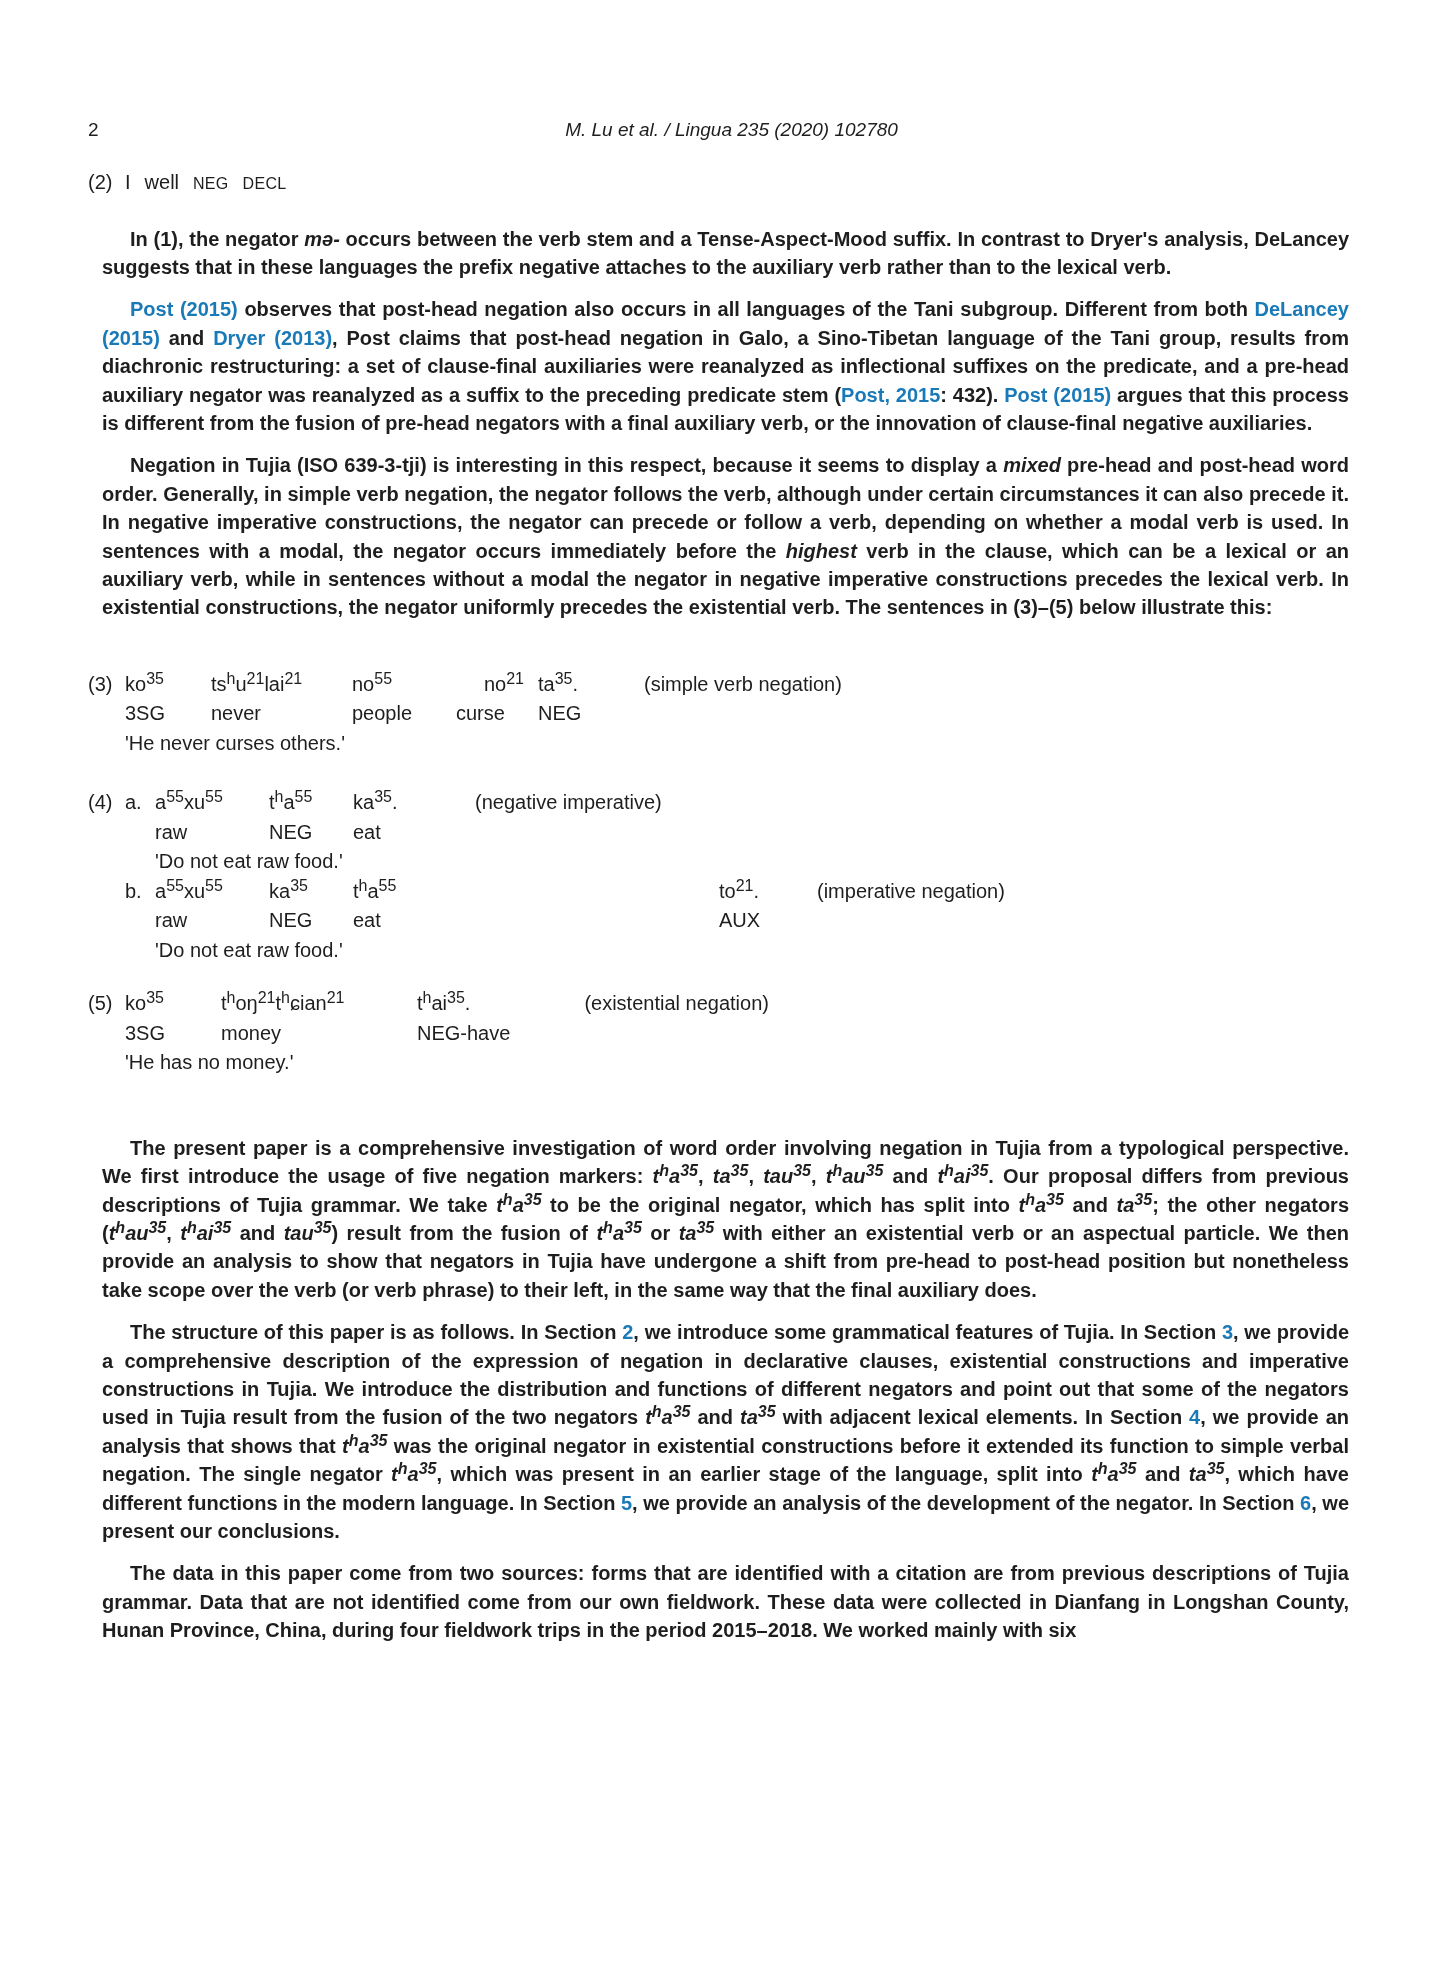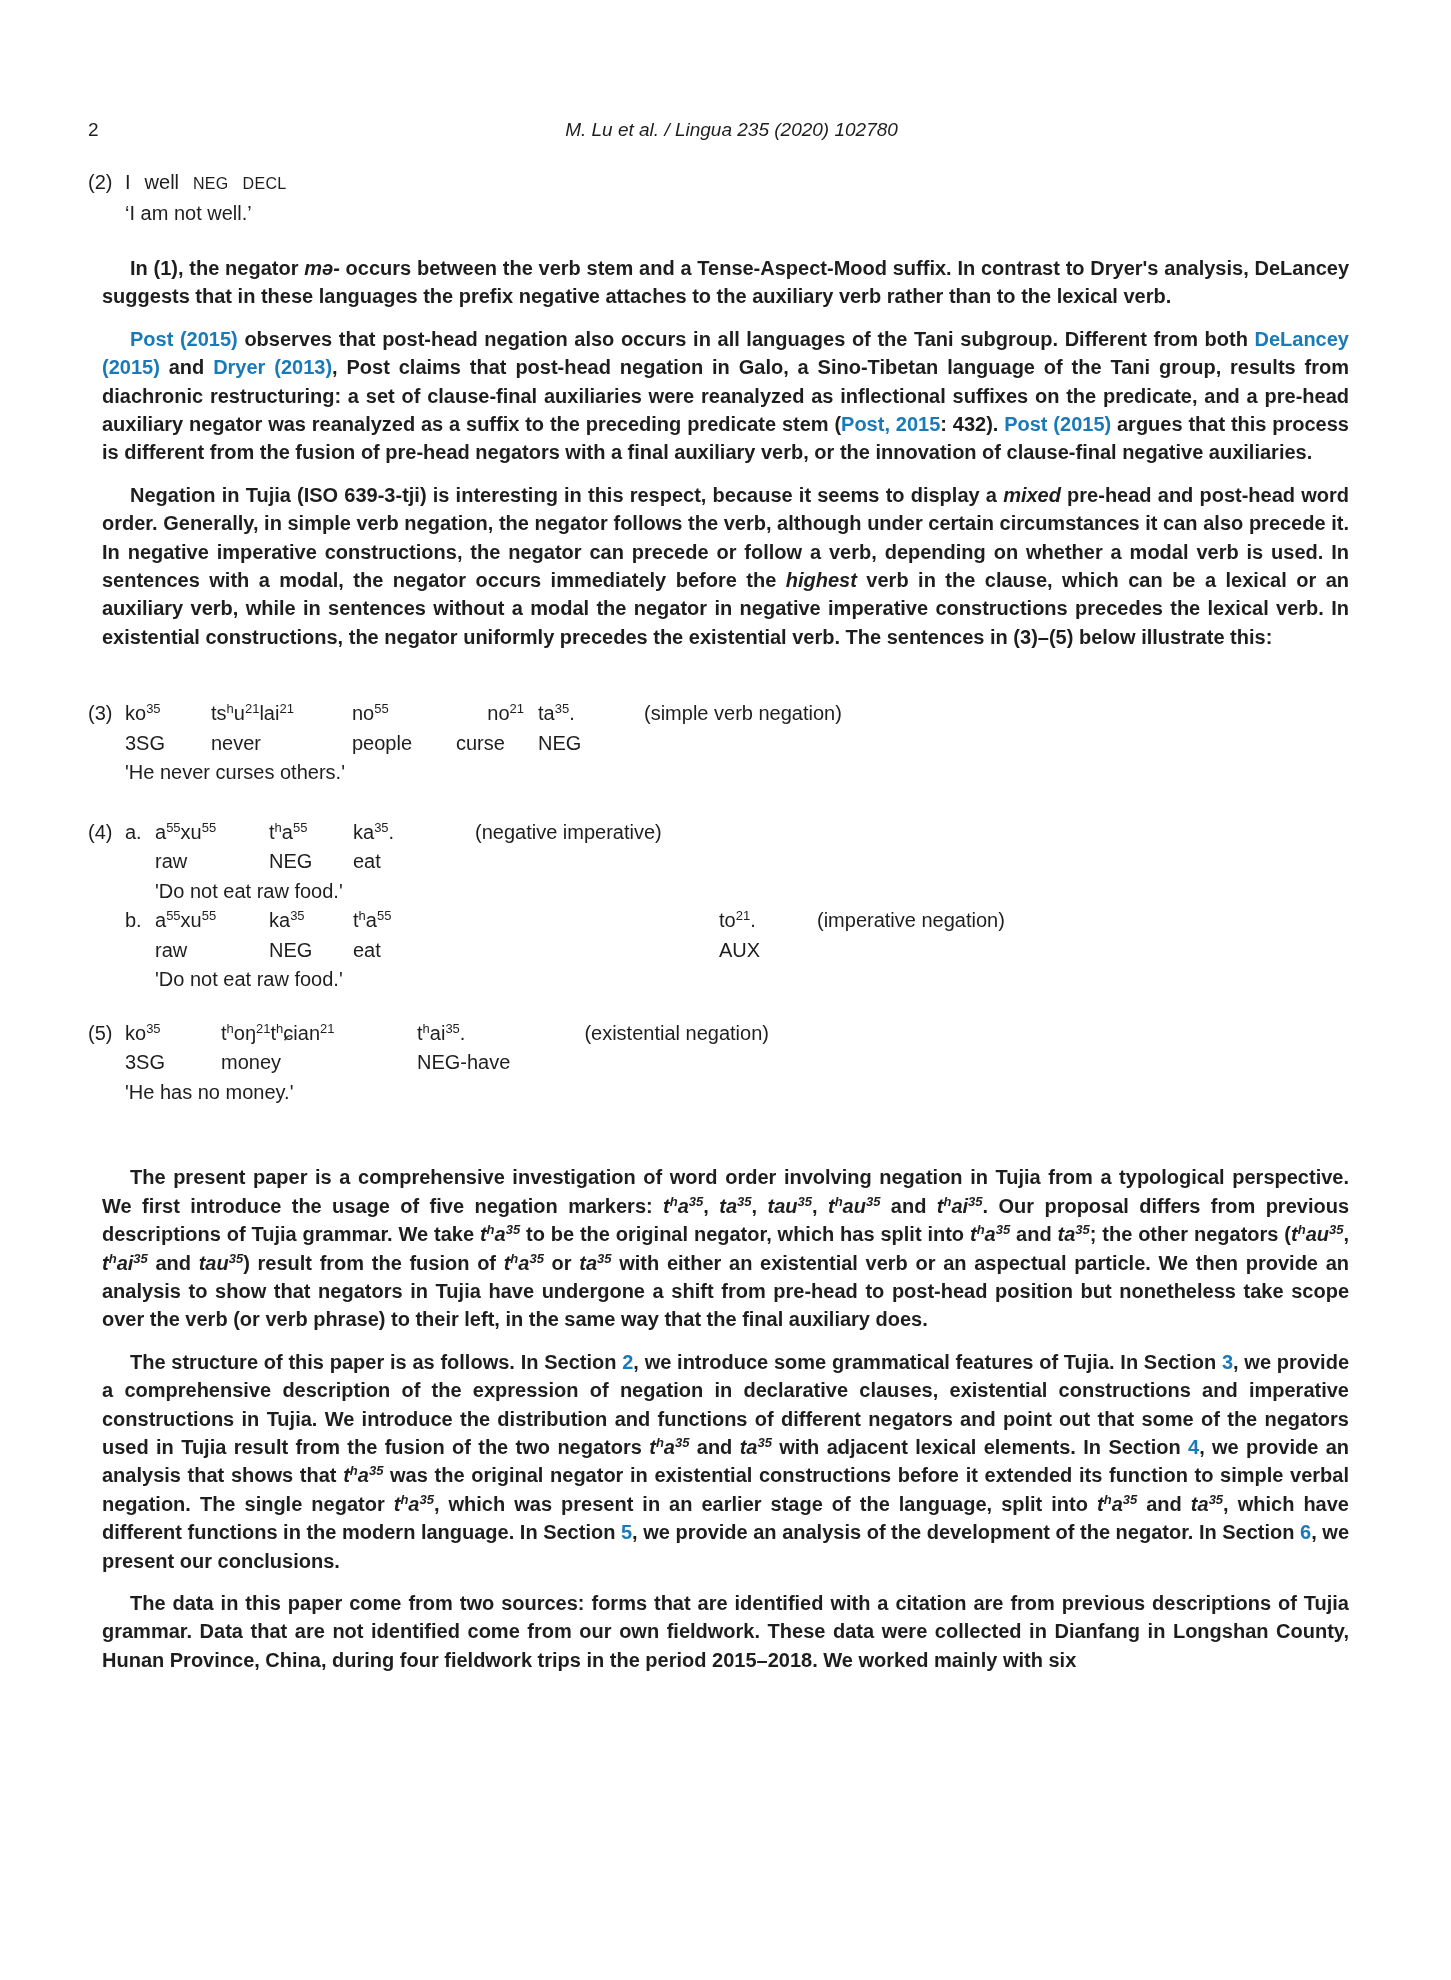--- a/index.html
+++ b/index.html
@@ -18,21 +18,21 @@
   
   .page-header{position:relative;height:24px;font-size:19px;line-height:24px;margin-bottom:26px;}
   .page-num{position:absolute;left:0;top:0;}
   .running-head{position:absolute;left:12px;right:0;top:0;text-align:center;font-style:italic;}
   
   .body-para{margin:14px;text-align:justify;text-indent:28px;font-weight:bold;}
   .para-gap-top{margin-top:26px;}
   
   .it{font-style:italic;}
   .lnk{color:var(--link);cursor:pointer;}
-  .sup{font-size:13px;position:relative;top:-7px;line-height:0;}
+  .sup{font-size:16px;position:relative;top:-7px;line-height:0;}
   .sc{font-size:16px;letter-spacing:0.3px;}
   
   .example{display:flex;}
   .ex-num{flex:0 0 37px;line-height:29.5px;}
   .ex-items{flex:1 1 auto;}
   .ex-item{display:flex;}
   .ex-label{flex:0 0 30px;line-height:29.5px;}
   .ex-inner{flex:1 1 auto;}
   table.gloss{border-collapse:collapse;border:none;}
   table.gloss td{padding:0 14px 0 0;vertical-align:baseline;white-space:nowrap;line-height:29.5px;font-size:20px;}
@@ -62,21 +62,20 @@
               <table class="gloss">
                 <tbody>
                   <tr>
                     <td><span>I</span></td>
                     <td><span>well</span></td>
                     <td><span class="sc">NEG</span></td>
                     <td><span class="sc">DECL</span></td>
                   </tr>
                 </tbody>
               </table>
-              <div class="translation"><span>‘I am not well.’</span></div>
             </div>
           </div>
         </div>
       </div>
     </div>
 
   <p class="body-para para-gap-top"><span>In (1), the negator </span><span class="it">mə-</span><span> occurs between the verb stem and a Tense-Aspect-Mood suffix. In contrast to Dryer's analysis, DeLancey suggests that in these languages the prefix negative attaches to the auxiliary verb rather than to the lexical verb.</span></p>
   <p class="body-para"><span class="lnk">Post (2015)</span><span> observes that post-head negation also occurs in all languages of the Tani subgroup. Different from both </span><span class="lnk">DeLancey (2015)</span><span> and </span><span class="lnk">Dryer (2013)</span><span>, Post claims that post-head negation in Galo, a Sino-Tibetan language of the Tani group, results from diachronic restructuring: a set of clause-final auxiliaries were reanalyzed as inflectional suffixes on the predicate, and a pre-head auxiliary negator was reanalyzed as a suffix to the preceding predicate stem (</span><span class="lnk">Post, 2015</span><span>: 432). </span><span class="lnk">Post (2015)</span><span> argues that this process is different from the fusion of pre-head negators with a final auxiliary verb, or the innovation of clause-final negative auxiliaries.</span></p>
   <p class="body-para"><span>Negation in Tujia (ISO 639-3-tji) is interesting in this respect, because it seems to display a </span><span class="it">mixed</span><span> pre-head and post-head word order. Generally, in simple verb negation, the negator follows the verb, although under certain circumstances it can also precede it. In negative imperative constructions, the negator can precede or follow a verb, depending on whether a modal verb is used. In sentences with a modal, the negator occurs immediately before the </span><span class="it">highest</span><span> verb in the clause, which can be a lexical or an auxiliary verb, while in sentences without a modal the negator in negative imperative constructions precedes the lexical verb. In existential constructions, the negator uniformly precedes the existential verb. The sentences in (3)–(5) below illustrate this:</span></p>
 

